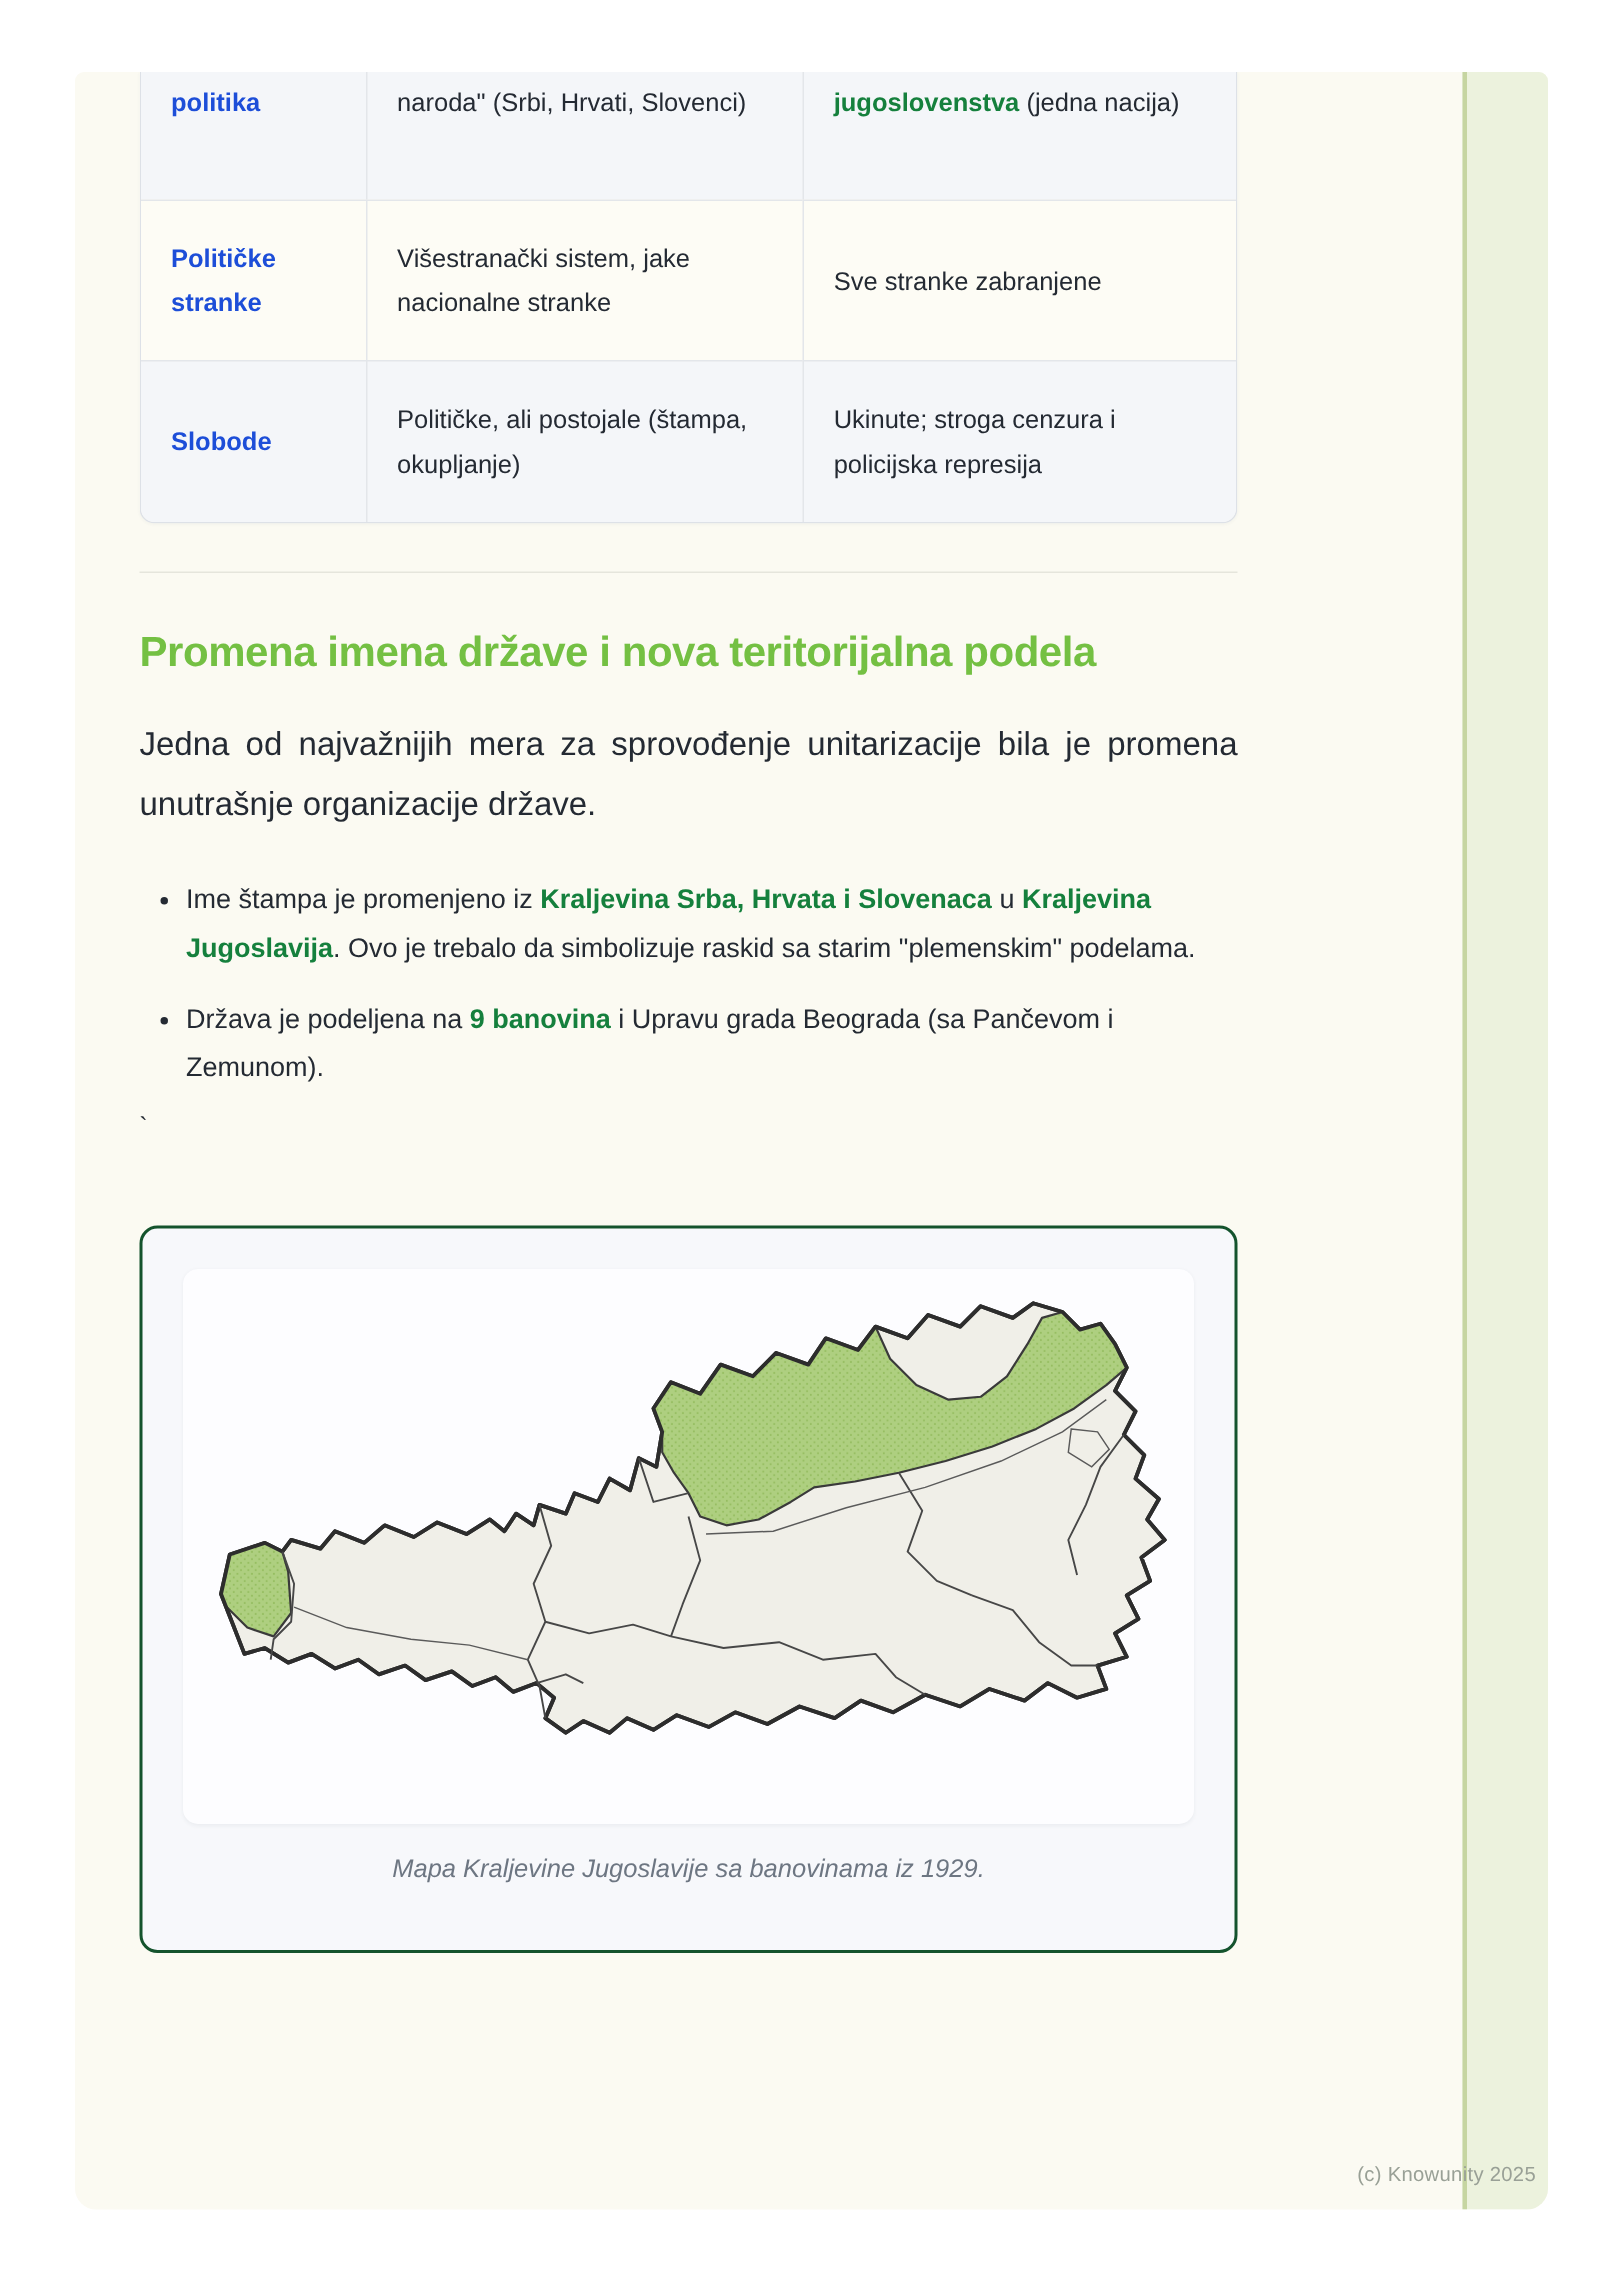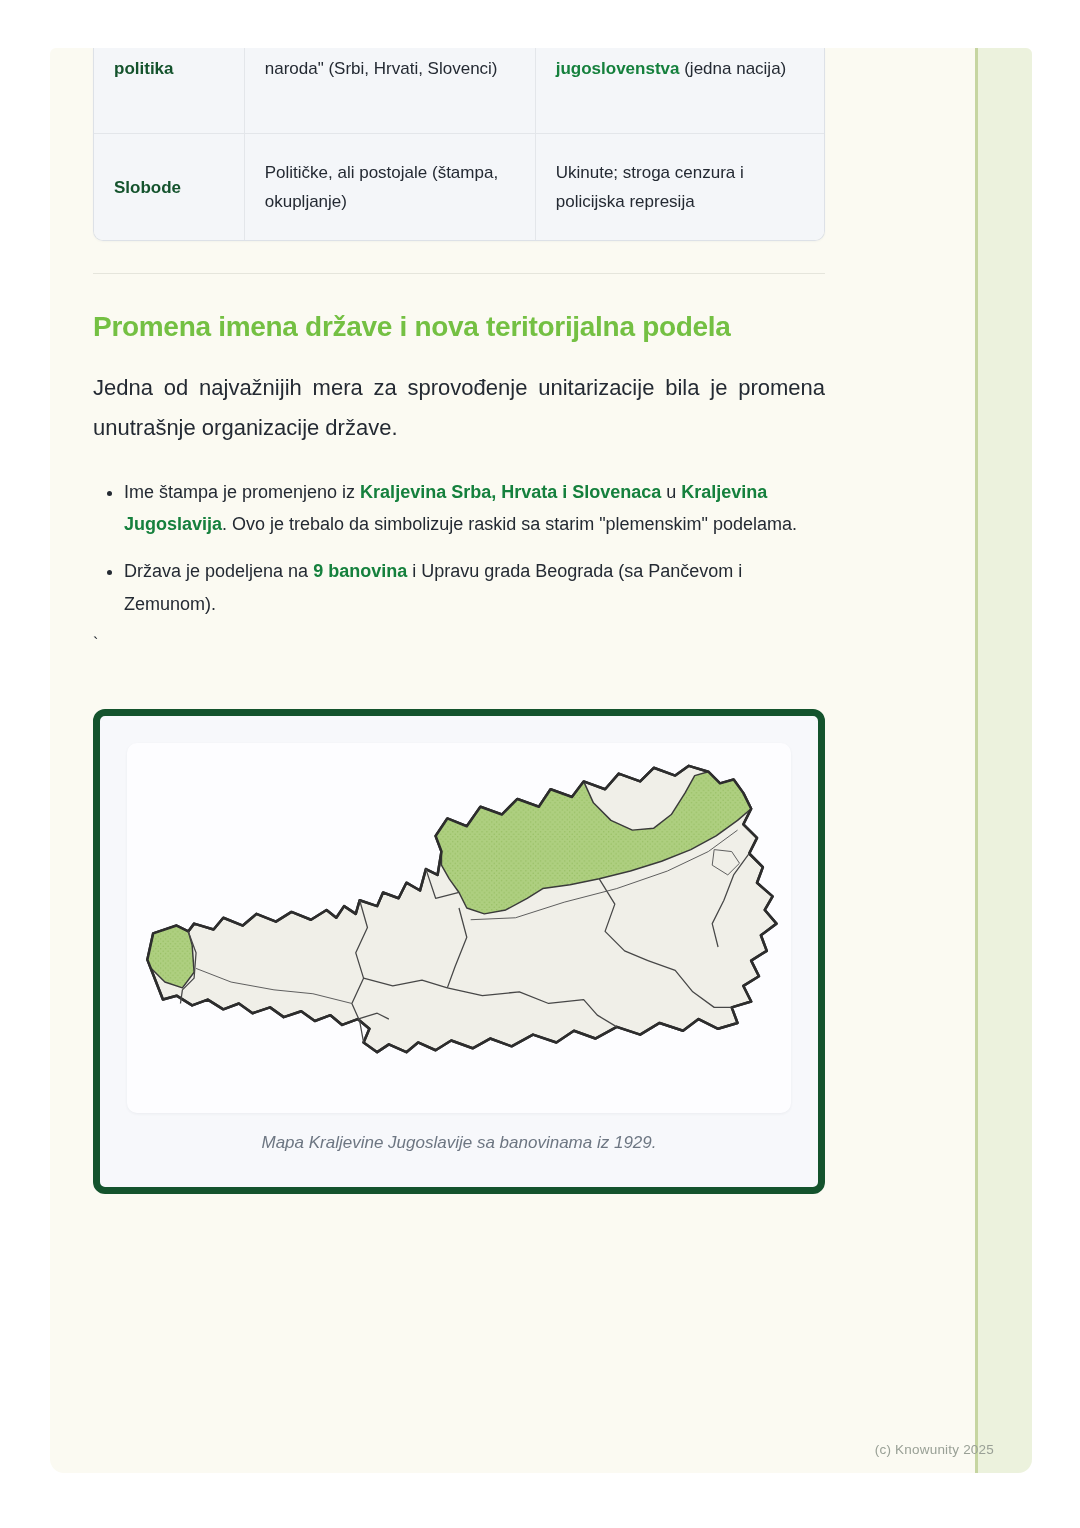--- a/index.html
+++ b/index.html
@@ -39,21 +39,21 @@
     font-size:17px; line-height:1.72; color:#242a33;
   }
   .info-table td { padding:24px 20px; vertical-align:middle; }
   .info-table col.c1 { width:150px; }
   .info-table col.c2 { width:292px; }
   .info-table col.c3 { width:290px; }
   .info-table td.v2, .info-table td.v3 { border-left:1px solid #e3e6ea; }
   .info-table tr.rb td { border-top:1px solid #e3e6ea; }
   .r-gray td { background:#f4f6f9; }
   .r-cream td { background:#fdfcf5; }
-  .info-table td.hcell { font-weight:700; color:#14532d; }
+  .info-table td.hcell { font-weight:700; color:#1d4ed8; }
   .info-table tr.cut td { vertical-align:top; padding-top:6px; padding-bottom:22px; height:85px; }
   b, .bold { font-weight:700; color:#15803d; }
 
   hr.divider { margin:32px 0 0; border:none; border-top:1px solid #e5e5dc; }
 
   h2.section-heading {
     margin:37px 0 0;
     font-size:28px; font-weight:700; letter-spacing:-0.3px;
     color:#74c043;
   }
@@ -62,40 +62,40 @@
 
   ul.bullets { margin:28px 0 0; padding-left:31px; }
   ul.bullets li { margin-bottom:15px; font-size:18px; line-height:1.8; }
   ul.bullets li::marker { color:#242a33; }
 
   p.stray { margin:12px 0 0; font-size:16px; color:#242a33; }
 
   figure.map-card {
     margin:56px 0 0;
     background:#f7f8fb;
-    border:7px solid #14532d;
+    border:2px solid #14532d;
     border-radius:12px;
     padding:27px 27px 0;
     height:485px;
   }
   .map-inner {
     background:#fdfdff;
     border-radius:10px;
     height:370px;
     box-shadow:0 1px 3px rgba(40,50,60,.06);
     display:flex; align-items:center; justify-content:center;
   }
   .map-inner svg { width:648px; height:336px; }
   figcaption.map-caption {
     text-align:center; font-style:italic;
     color:#6d7682; font-size:17px; margin-top:20px;
   }
 
   .credit {
-    position:absolute; right:38px; bottom:16px;
+    position:absolute; right:8px; bottom:16px;
     font-size:13.5px; color:#99a096; z-index:5;
     letter-spacing:.2px;
   }
 </style>
 </head>
 <body>
 
 <div class="sheet">
   <div class="accent-bar"></div>
 
@@ -106,20 +106,25 @@
         <colgroup>
             <col class="c1">
             <col class="c2">
             <col class="c3">
           </colgroup>
         <tbody>
           <tr class="r-gray cut">
             <td class="hcell">politika</td>
             <td class="v2">naroda" (Srbi, Hrvati, Slovenci)</td>
             <td class="v3"><b>jugoslovenstva</b><span> (jedna nacija)</span></td>
+          </tr>
+          <tr class="r-cream rb">
+            <td class="hcell">Političke stranke</td>
+            <td class="v2">Višestranački sistem, jake nacionalne stranke</td>
+            <td class="v3">Sve stranke zabranjene</td>
           </tr>
           <tr class="r-gray rb">
             <td class="hcell">Slobode</td>
             <td class="v2">Političke, ali postojale (štampa, okupljanje)</td>
             <td class="v3">Ukinute; stroga cenzura i policijska represija</td>
           </tr>
         </tbody>
       </table>
     </div>
 

